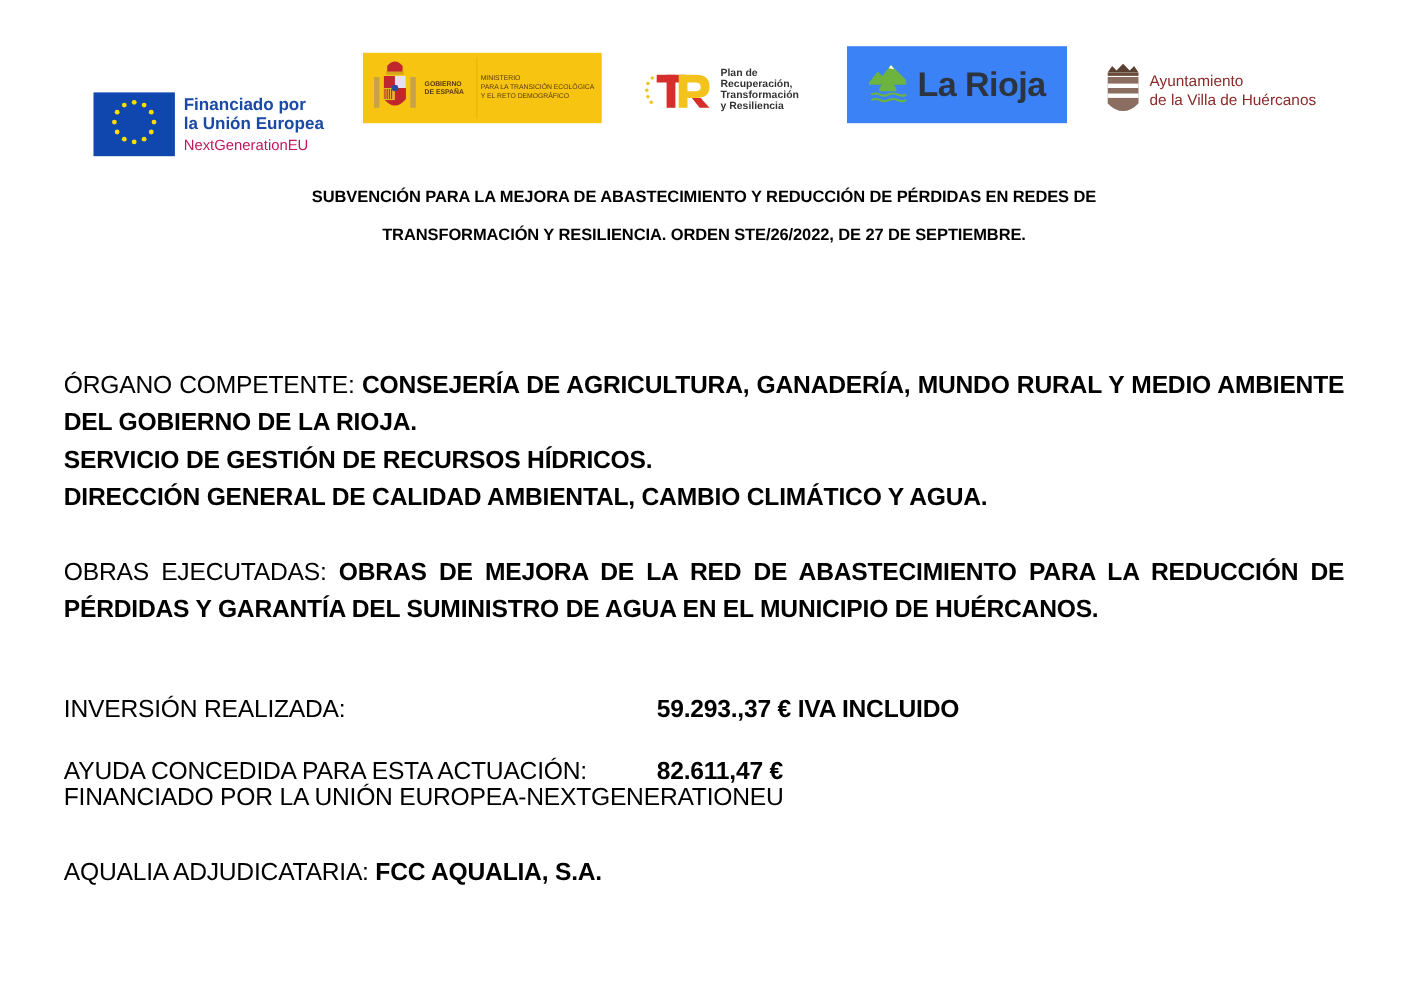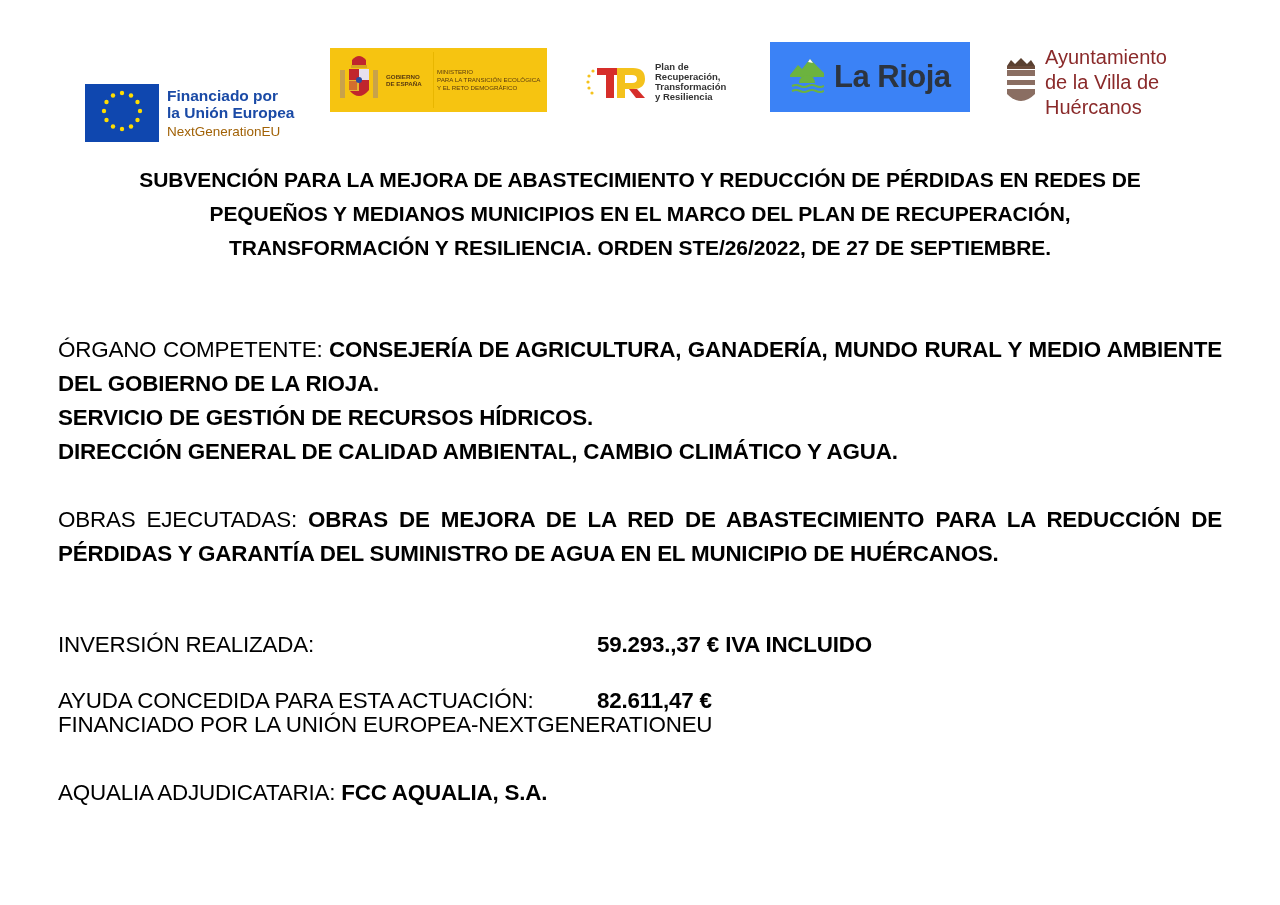--- a/index.html
+++ b/index.html
@@ -7,43 +7,43 @@
     body { position: relative; font-family: "Liberation Sans", "DejaVu Sans", sans-serif; color: #000; }
 
     
     .logo-bar { position: absolute; left: 0; top: 0; width: 1280px; height: 130px; }
 
     .logo-eu { position: absolute; left: 85px; top: 46px; width: 215px; height: 62px; display: flex; align-items: center; margin-top: 36px; }
     .eu-flag { width: 74px; height: 58px; background: #0f47af; position: relative; flex-shrink: 0; }
     .eu-flag svg { position: absolute; left: 0; top: 0; }
     .eu-text { margin-left: 8px; line-height: 1.12; }
     .eu-text .l1, .eu-text .l2 { color: #1a4aa6; font-weight: bold; font-size: 15.5px; display: block; }
-    .eu-text .l3 { color: #a16207; font-size: 13.5px; display: block; margin-top: 2px; }
+    .eu-text .l3 { color: #be185d; font-size: 13.5px; display: block; margin-top: 2px; }
 
     .logo-gov { position: absolute; left: 330px; top: 48px; width: 217px; height: 64px; background: #f6c411; display: flex; align-items: center; }
     .gov-shield { width: 46px; height: 56px; margin-left: 6px; position: relative; }
     .gov-t1 { font-size: 6.2px; color: #5a3b10; font-weight: bold; line-height: 1.2; margin-left: 4px; width: 44px; }
     .gov-sep { width: 1px; height: 56px; background: #e8b600; margin: 0 3px; }
     .gov-t2 { font-size: 6.2px; color: #5a3b10; line-height: 1.25; }
 
     .logo-prtr { position: absolute; left: 585px; top: 60px; width: 190px; height: 44px; display: flex; align-items: center; }
     .prtr-mark { width: 66px; height: 40px; position: relative; }
     .prtr-text { font-size: 9.5px; color: #333; line-height: 1.08; font-weight: bold; margin-left: 4px; }
 
     .logo-rioja { position: absolute; left: 770px; top: 42px; width: 200px; height: 70px; background: #3b82f6; display: flex; align-items: center; }
     .rioja-mark { width: 34px; height: 40px; margin-left: 20px; position: relative; }
     .rioja-text { font-size: 31px; font-weight: bold; color: #2c3440; margin-left: 10px; letter-spacing: -0.5px; }
 
     .logo-huer { position: absolute; left: 1003px; top: 54px; width: 200px; height: 56px; display: flex; align-items: center; }
     .huer-shield { width: 36px; height: 52px; position: relative; }
-    .huer-text { font-size: 20px; color: #8a2a2a; line-height: 1.25; margin-left: 6px; }
+    .huer-text { font-size: 14px; color: #8a2a2a; line-height: 1.25; margin-left: 6px; }
 
     
     .title { position: absolute; left: 60px; top: 163px; width: 1160px; text-align: center;
-             font-family: "Liberation Sans", sans-serif; font-weight: bold; font-size: 21px; line-height: 34px; letter-spacing: -0.1px; }
+             font-family: "Liberation Sans", sans-serif; font-weight: bold; font-size: 15px; line-height: 34px; letter-spacing: -0.1px; }
 
     
     .section { position: absolute; left: 58px; width: 1164px; font-family: "Liberation Sans", sans-serif; font-size: 22.4px; line-height: 34px; letter-spacing: -0.2px; }
     .justify { text-align: justify; text-align-last: left; }
     .b { font-weight: bold; }
     .organo { top: 333px; }
     .obras { top: 503px; }
     .inversion { top: 606px; }
     .inv-row { display: flex; height: 34px; margin-top: 22px; }
     .inv-label { width: 539px; }
@@ -157,21 +157,20 @@
     </div>
     <div class="huer-text">
       <div>Ayuntamiento</div>
       <div>de la Villa de Huércanos</div>
     </div>
   </div>
 </div>
 
 <div class="title">
   <div>SUBVENCIÓN PARA LA MEJORA DE ABASTECIMIENTO Y REDUCCIÓN DE PÉRDIDAS EN REDES DE</div>
-  <div>PEQUEÑOS Y MEDIANOS MUNICIPIOS EN EL MARCO DEL PLAN DE RECUPERACIÓN,</div>
   <div>TRANSFORMACIÓN Y RESILIENCIA. ORDEN STE/26/2022, DE 27 DE SEPTIEMBRE.</div>
 </div>
 
 <div class="section organo">
   <div class="justify"><span>ÓRGANO COMPETENTE: </span><span class="b">CONSEJERÍA DE AGRICULTURA, GANADERÍA, MUNDO RURAL Y MEDIO AMBIENTE DEL GOBIERNO DE LA RIOJA.</span></div>
   <div class="b">SERVICIO DE GESTIÓN DE RECURSOS HÍDRICOS.</div>
   <div class="b">DIRECCIÓN GENERAL DE CALIDAD AMBIENTAL, CAMBIO CLIMÁTICO Y AGUA.</div>
 </div>
 
 <div class="section obras">

